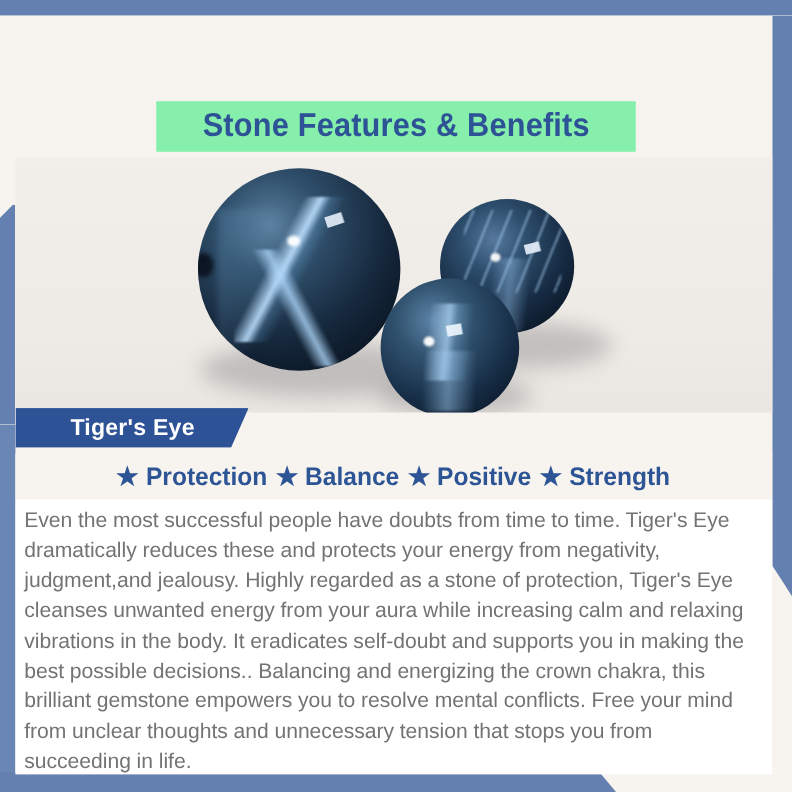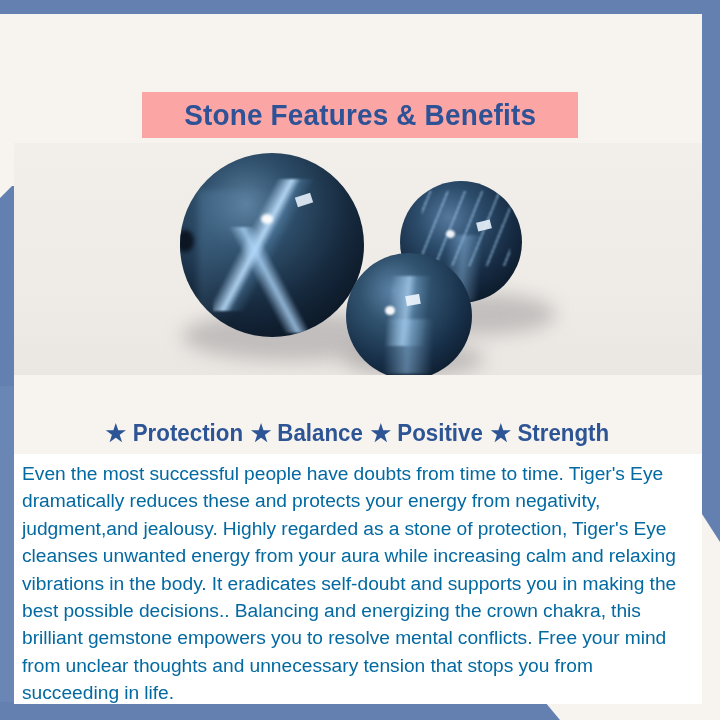--- a/index.html
+++ b/index.html
@@ -74,21 +74,21 @@
     letter-spacing: 2.1px;
     color: #5d5a57;
     margin-top: 1px;
   }
 
   
   .title-band {
     position: absolute;
     left: 142px; top: 92px;
     width: 436px; height: 46px;
-    background: #fca5a5;
+    background: #86efac;
     display: flex;
     align-items: center;
     justify-content: center;
   }
   .title-text {
     font-size: 30px;
     font-weight: bold;
     color: #2d5295;
     letter-spacing: 0.2px;
     transform: scaleX(0.93);
@@ -165,21 +165,21 @@
     position: absolute;
     left: 14px; top: 454px;
     width: 688px; height: 250px;
     background: #ffffff;
     padding: 6px 14px 0 8px;
     box-sizing: border-box;
   }
   .desc-text {
     font-size: 19.2px;
     line-height: 27.4px;
-    color: #0369a1;
+    color: #737373;
     text-align: left;
     word-spacing: -0.2px;
   }
 </style>
 </head>
 <body>
 
 <div id="poster">
 
   <div class="top-bar"></div>
@@ -239,20 +239,23 @@
       <div style="position:absolute; left:10%; top:52%; width:84%; height:44%;
            background: linear-gradient(92deg, transparent 24%, rgba(160,205,242,0.5) 46%, transparent 70%);
            filter: blur(1.5px);"></div>
       <div style="position:absolute; left:31%; top:42%; width:10px; height:9px; border-radius:50%;
            background: rgba(255,255,255,0.95); filter: blur(1.2px);"></div>
       <div style="position:absolute; left:48%; top:33%; width:14px; height:10px;
            background: rgba(236,244,252,0.92); transform: rotate(-10deg); filter: blur(0.4px);"></div>
     </div>
   </div>
 
+  <div class="stone-banner">
+    <span class="stone-banner-label">Tiger's Eye</span>
+  </div>
 
   <div class="benefits">
     <div class="benefit">
       <span class="star">★</span>
       <span class="benefit-label">Protection</span>
     </div>
     <div class="benefit">
       <span class="star">★</span>
       <span class="benefit-label">Balance</span>
     </div>

